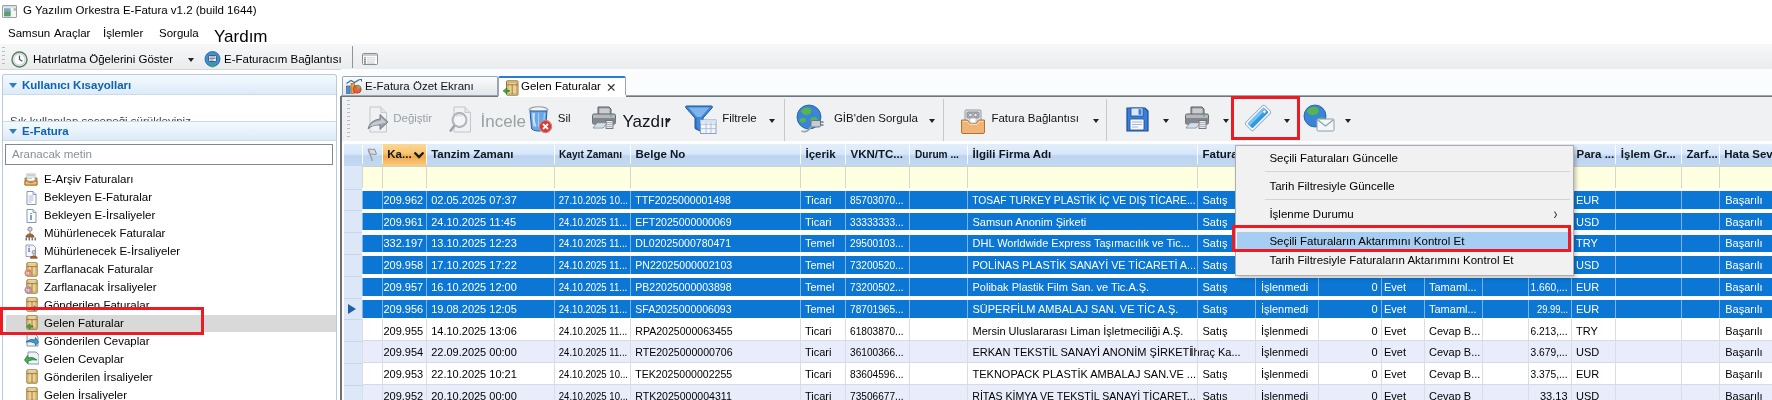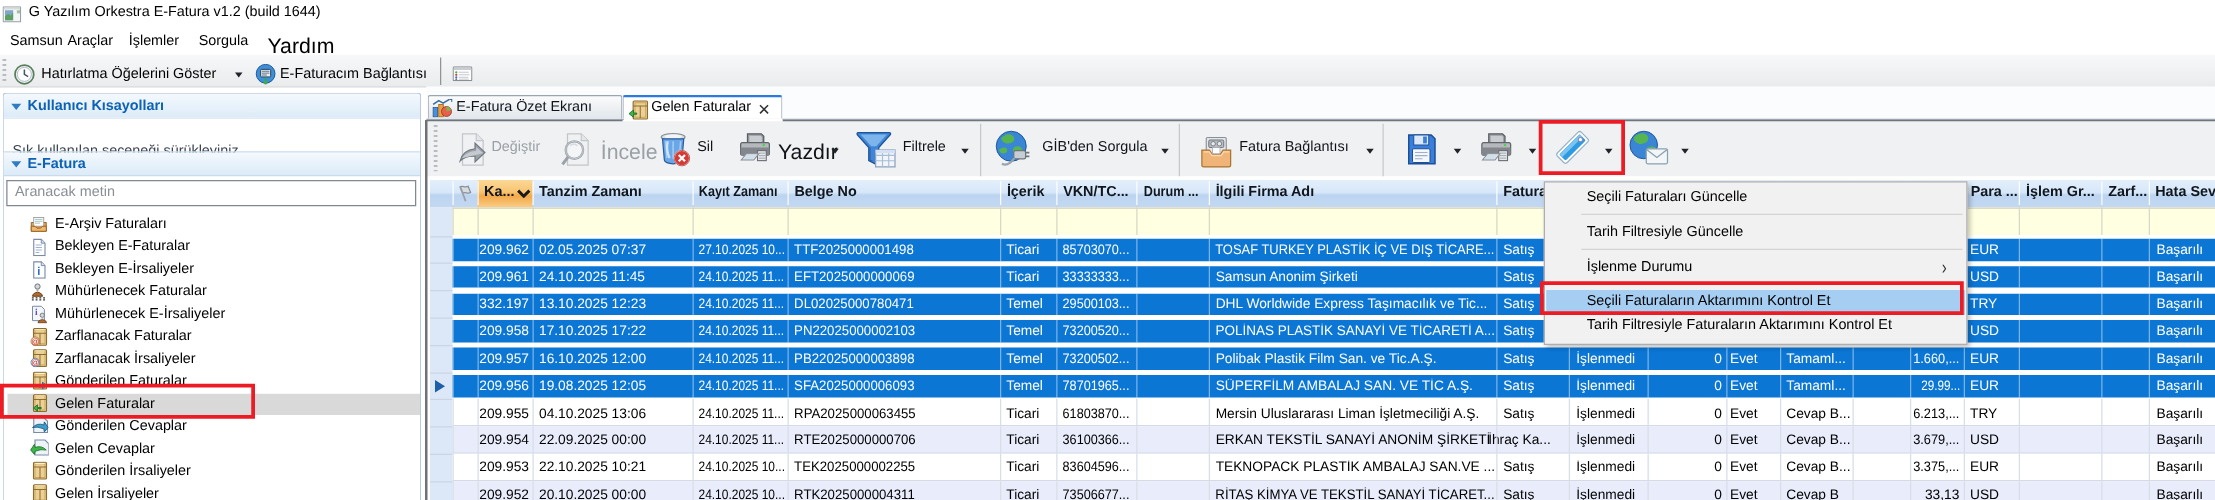--- a/index.html
+++ b/index.html
@@ -658,21 +658,21 @@
 <div style="position:absolute;left:1424.0px;top:299.9px;width:1.2px;height:17.7px;background:rgba(255,255,255,0.45)"></div>
 <div style="position:absolute;left:1482.0px;top:299.9px;width:1.2px;height:17.7px;background:rgba(255,255,255,0.45)"></div>
 <div style="position:absolute;left:1527.5px;top:299.9px;width:1.2px;height:17.7px;background:rgba(255,255,255,0.45)"></div>
 <div style="position:absolute;left:1571.0px;top:299.9px;width:1.2px;height:17.7px;background:rgba(255,255,255,0.45)"></div>
 <div style="position:absolute;left:1615.3px;top:299.9px;width:1.2px;height:17.7px;background:rgba(255,255,255,0.45)"></div>
 <div style="position:absolute;left:1681.0px;top:299.9px;width:1.2px;height:17.7px;background:rgba(255,255,255,0.45)"></div>
 <div style="position:absolute;left:1718.7px;top:299.9px;width:1.2px;height:17.7px;background:rgba(255,255,255,0.45)"></div>
 <div style="position:absolute;left:344.4px;top:319.3px;width:17.200000000000045px;height:1px;background:#c9d4e4"></div>
 <div style="position:absolute;left:361.6px;top:319.3px;width:1410.4px;height:21.8px;background:#fff;border-bottom:1px solid #d4dae6"></div>
 <div class="cell" style="left:381.8px;top:330.6px;width:43.9px;color:#000;text-align:right;padding-right:2.5px;">209.955</div>
-<div class="cell" style="left:425.7px;top:330.6px;width:128.1px;color:#000;padding-left:5.5px;">04.10.2025 13:06</div>
+<div class="cell" style="left:425.7px;top:330.6px;width:128.1px;color:#000;padding-left:5.5px;">14.10.2025 13:06</div>
 <div class="cell" style="left:553.8px;top:330.6px;width:87.6px;color:#000;transform:translateY(-50%) scaleX(0.87);transform-origin:left center;padding-left:5.5px;">24.10.2025 11...</div>
 <div class="cell" style="left:630.0px;top:330.6px;width:177.1px;color:#000;transform:translateY(-50%) scaleX(0.96);transform-origin:left center;padding-left:5.5px;">RPA2025000063455</div>
 <div class="cell" style="left:800.0px;top:330.6px;width:45.0px;color:#000;padding-left:5px;">Ticari</div>
 <div class="cell" style="left:845.0px;top:330.6px;width:69.6px;color:#000;transform:translateY(-50%) scaleX(0.92);transform-origin:left center;padding-left:5.5px;">61803870...</div>
 <div class="cell" style="left:967.0px;top:330.6px;width:230.0px;color:#000;padding-left:5.5px;">Mersin Uluslararası Liman İşletmeciliği A.Ş.</div>
 <div class="cell" style="left:1197.0px;top:330.6px;width:58.0px;color:#000;padding-left:5.5px;">Satış</div>
 <div class="cell" style="left:1255.0px;top:330.6px;width:63.0px;color:#000;padding-left:6px;">İşlenmedi</div>
 <div class="cell" style="left:1318.0px;top:330.6px;width:62.5px;color:#000;text-align:right;padding-right:3px;">0</div>
 <div class="cell" style="left:1380.5px;top:330.6px;width:43.5px;color:#000;padding-left:3.5px;">Evet</div>
 <div class="cell" style="left:1424.0px;top:330.6px;width:58.0px;color:#000;padding-left:5px;">Cevap B...</div>

